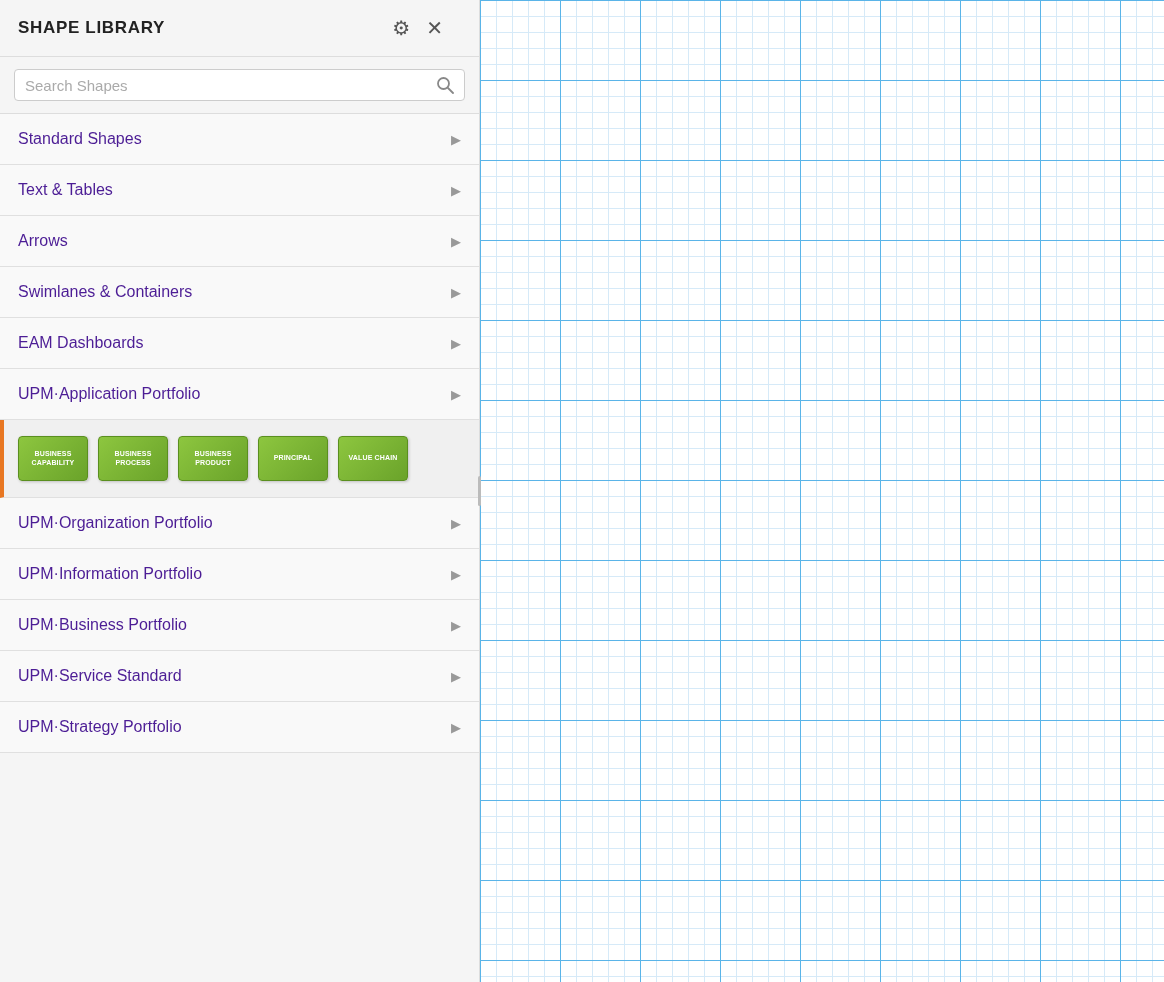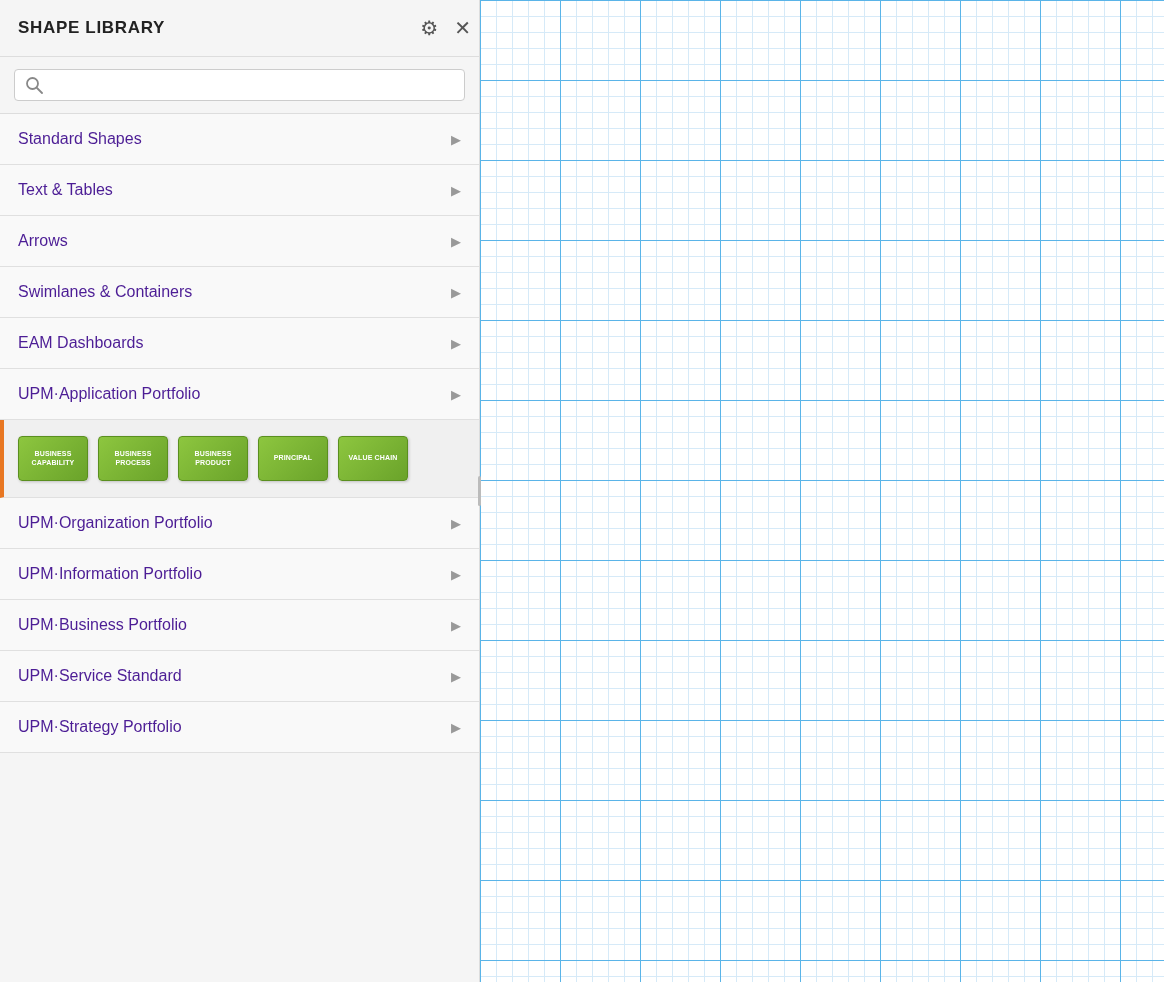--- a/index.html
+++ b/index.html
@@ -13,21 +13,21 @@
       display: flex;
       flex-direction: column;
       border-right: 1px solid #ddd;
       position: relative;
     }
 
     #sidebar-header {
       display: flex;
       align-items: center;
       justify-content: space-between;
-      padding: 14px 6px 14px 18px;
+      padding: 14px 34px 14px 18px;
       background: #f5f5f5;
       border-bottom: 1px solid #ddd;
     }
 
     #sidebar-title {
       font-size: 17px;
       font-weight: 700;
       letter-spacing: 0.04em;
       color: #222;
     }
@@ -224,20 +224,21 @@
         <span>⚙</span>
       </button>
       <button class="header-icon-btn" title="Close">
         <span>✕</span>
       </button>
     </div>
   </div>
 
   <div id="search-area">
     <div id="search-box">
+      <input type="text" id="search-input" placeholder="Search Shapes" style="">
       <button id="search-icon-btn">
         <svg width="18" height="18" viewBox="0 0 18 18" fill="none">
           <circle cx="7.5" cy="7.5" r="5.5" stroke="#888" stroke-width="1.8"></circle>
           <line x1="12" y1="12" x2="17" y2="17" stroke="#888" stroke-width="1.8" stroke-linecap="round"></line>
         </svg>
       </button>
     </div>
   </div>
 
   <div id="menu-list">

